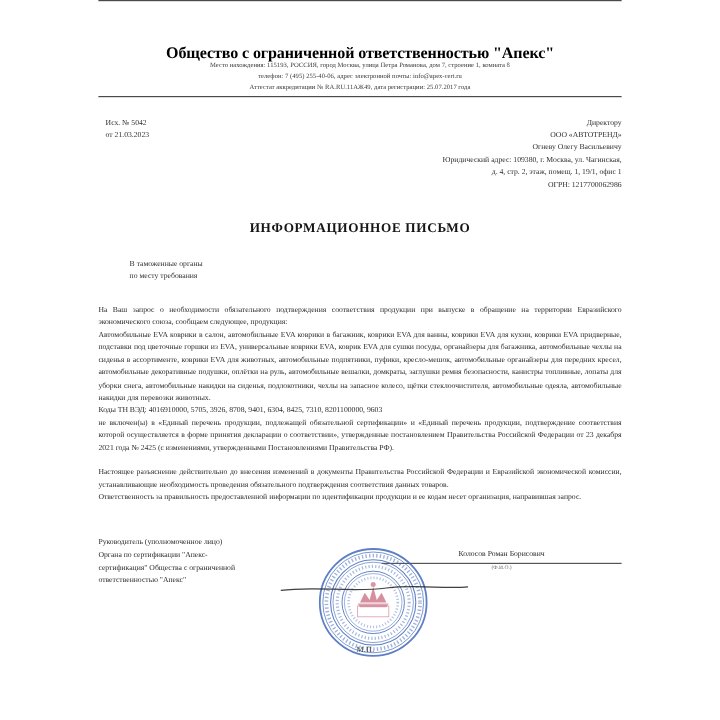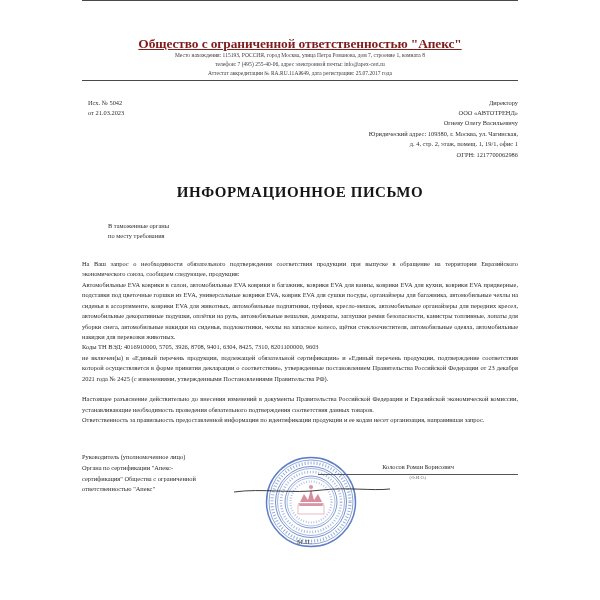--- a/index.html
+++ b/index.html
@@ -33,23 +33,22 @@
   
   .letterhead {
     padding-top: 33px;
     text-align: center;
   }
   .org-title {
     font-size: 13.4px;
     font-weight: bold;
     letter-spacing: -0.1px;
     line-height: 1.15;
-    color: #7f1d1d;
+    color: #000000;
     white-space: nowrap;
-    text-decoration: underline;
   }
   .org-line {
     font-size: 5.5px;
     line-height: 1.62;
     color: #3a3a3a;
     letter-spacing: 0.02px;
   }
   .rule-bottom {
     border-top: 1.1px solid #4a4a4a;
     margin: 1.5px 0 0 0;
@@ -79,21 +78,21 @@
     font-size: 6.4px;
     line-height: 1.62;
     color: #2f2f2f;
     text-align: right;
     width: 292px;
   }
 
   
   .doc-title {
     text-align: center;
-    font-size: 15px;
+    font-size: 11px;
     font-weight: bold;
     letter-spacing: 0.55px;
     margin-top: 24px;
     color: #151515;
   }
 
   
   .addressed {
     margin-top: 20px;
     padding-left: 26px;

